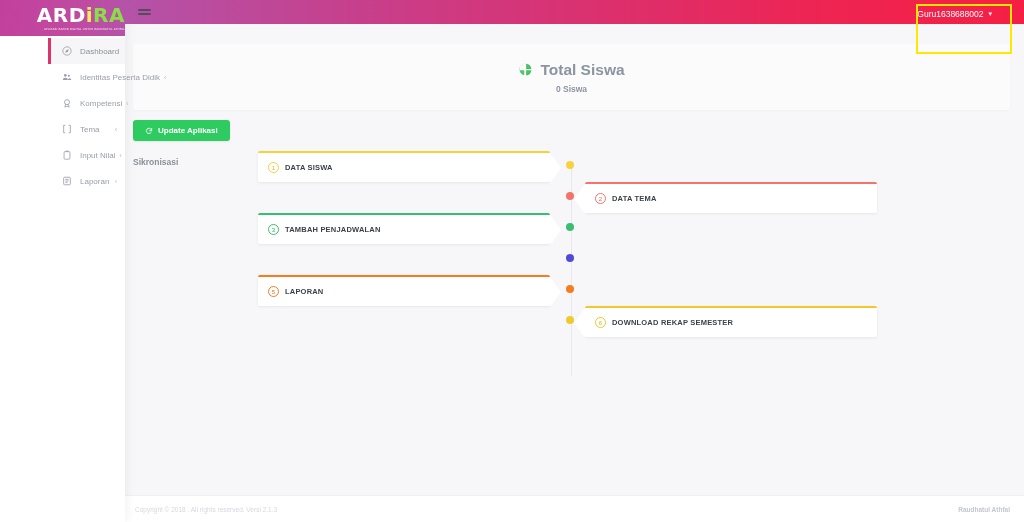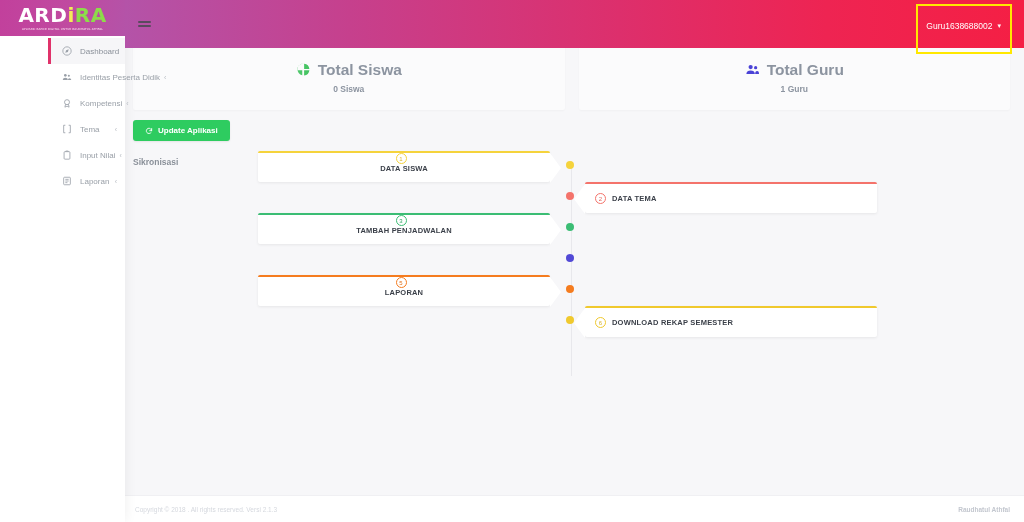--- a/index.html
+++ b/index.html
@@ -13,21 +13,21 @@
 
   
   .sidebar {
     position: absolute; left: 0; top: 0; width: 125px; height: 522px;
     background: #ffffff; z-index: 5;
     box-shadow: 0 0 12px rgba(0,0,0,0.07);
   }
   .brand {
     height: 36px; width: 125px;
     background: linear-gradient(100deg, #c2409c 0%, #c04aa0 55%, #b453a8 100%);
-    display: flex; flex-direction: column; align-items: center; justify-content: center;
+    display: flex; flex-direction: column; align-items: flex-end; justify-content: center;
     overflow: hidden;
   }
   .brand-logo {
     font-size: 20px; font-weight: bold; letter-spacing: 0.5px;
     line-height: 1; white-space: nowrap;
     font-family: "DejaVu Sans", sans-serif;
   }
   .brand-logo .l1 { color: #ffffff; }
   .brand-logo .l2 { color: #ffffff; }
   .brand-logo .l3 { color: #ffffff; }
@@ -56,24 +56,24 @@
     width: 13px; height: 13px; margin-right: 7px;
     display: inline-flex; align-items: center; justify-content: center;
     color: #9aa0a8; flex: 0 0 13px;
   }
   .nav-icon svg { width: 10px; height: 10px; display: block; }
   .nav-label { flex: 1 1 auto; }
   .nav-caret { font-size: 7px; color: #b9bec4; margin-left: 4px; }
 
   
   .topbar {
-    position: absolute; left: 125px; top: 0; width: 899px; height: 48px;
+    position: absolute; left: 125px; top: 0; width: 899px; height: 24px;
     background: linear-gradient(90deg, #b453a8 0%, #c6408d 25%, #dd2f6c 55%, #ee2452 78%, #f51f44 100%);
     display: flex; align-items: center; justify-content: space-between;
-    padding: 0 19px 0 10px;
+    padding: 0 28px 0 10px;
     z-index: 6;
   }
   .hamburger { display: inline-flex; flex-direction: column; justify-content: center; gap: 2px; cursor: pointer; padding: 4px 3px; }
   .hamburger span { display: block; width: 13px; height: 1.6px; background: #5a4a5e; border-radius: 1px; }
   .user-wrap { position: relative; }
   .user-menu {
     display: inline-flex; align-items: center; gap: 5px;
     color: #ffffff; font-size: 8.5px; cursor: pointer;
     padding: 3px 4px;
   }
@@ -118,21 +118,21 @@
   .tl-dot {
     position: absolute; left: 441px; width: 8px; height: 8px; border-radius: 50%;
   }
   .tl-card {
     position: absolute; width: 292px; background: #ffffff;
     border-radius: 2px; border-top: 2px solid #ccc;
     box-shadow: 0 1px 3px rgba(0,0,0,0.07);
     height: 31px; display: flex; align-items: center;
     padding: 0 10px;
   }
-  .tl-card.left { left: 133px; flex-direction: column; }
+  .tl-card.left { left: 133px; }
   .tl-card.right { left: 460px; }
   
   .tl-card.left::after {
     content: ""; position: absolute; right: -11px; top: 0px;
     border-top: 15.5px solid transparent;
     border-bottom: 15.5px solid transparent;
     border-left: 11px solid #ffffff;
   }
   .tl-card.right::after {
     content: ""; position: absolute; left: -11px; top: 0px;
@@ -273,34 +273,20 @@
                 <path d="M12 2.5a9.5 9.5 0 0 0-2 18.8V13H2.2A9.5 9.5 0 0 1 12 2.5z" opacity=".95"></path>
                 <path d="M13 2.6V11h8.4A9.5 9.5 0 0 0 13 2.6z"></path>
                 <path d="M13 13v8.4A9.5 9.5 0 0 0 21.4 13z"></path>
               </svg>
           </span>
           <span>Total Siswa</span>
         </div>
         <div class="stat-sub">0 Siswa</div>
       </div>
 
-      <div class="stat-card">
-        <div class="stat-title">
-          <span class="stat-icon">
-            <svg width="15" height="15" viewBox="0 0 24 24" fill="#4a42d6">
-                <circle cx="9" cy="8" r="3.4"></circle>
-                <circle cx="17" cy="9" r="2.6"></circle>
-                <path d="M2.2 19c0-3.5 3-5.4 6.8-5.4S15.8 15.5 15.8 19z"></path>
-                <path d="M16.2 19c0-2.6 1-4.7 3.2-4.7S22.4 16.4 22.4 19z"></path>
-              </svg>
-          </span>
-          <span>Total Guru</span>
-        </div>
-        <div class="stat-sub">1 Guru</div>
-      </div>
 
     </section>
 
     <section class="sync-block">
       <button class="btn-update">
         <span>
           <svg viewBox="0 0 24 24" fill="none" stroke="#ffffff" stroke-width="2.6" stroke-linecap="round">
               <path d="M20 11a8 8 0 1 0-1.6 5.6"></path>
               <polyline points="20 4.5 20 11 14 11"></polyline>
             </svg>

